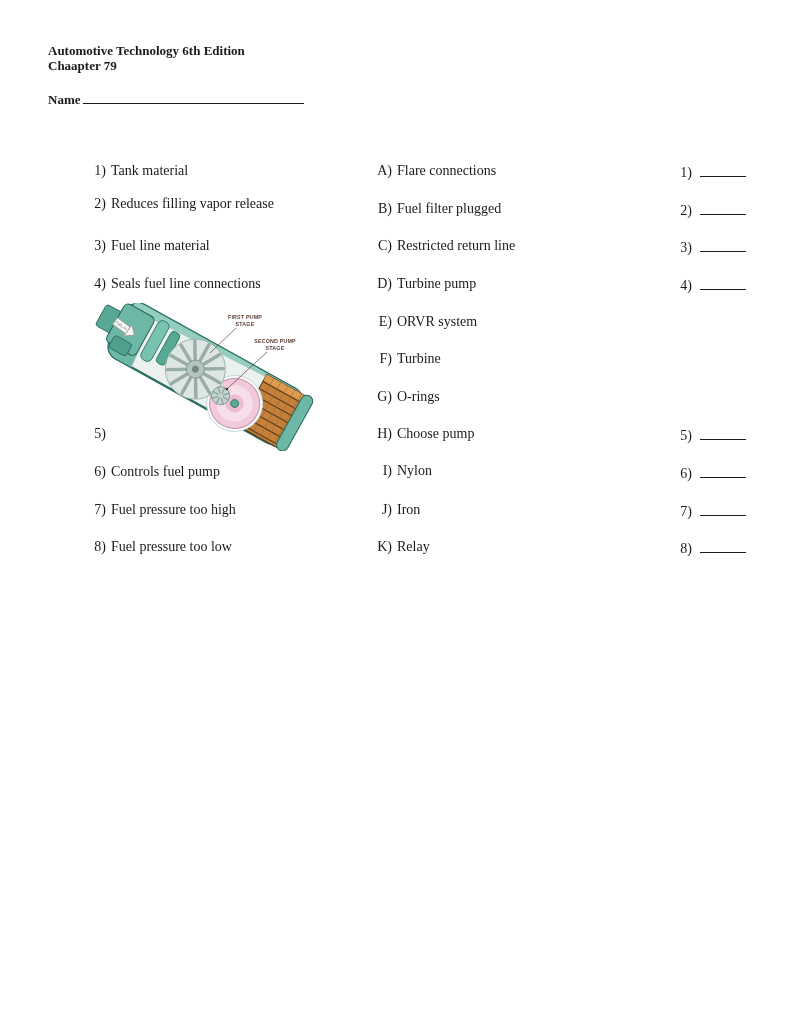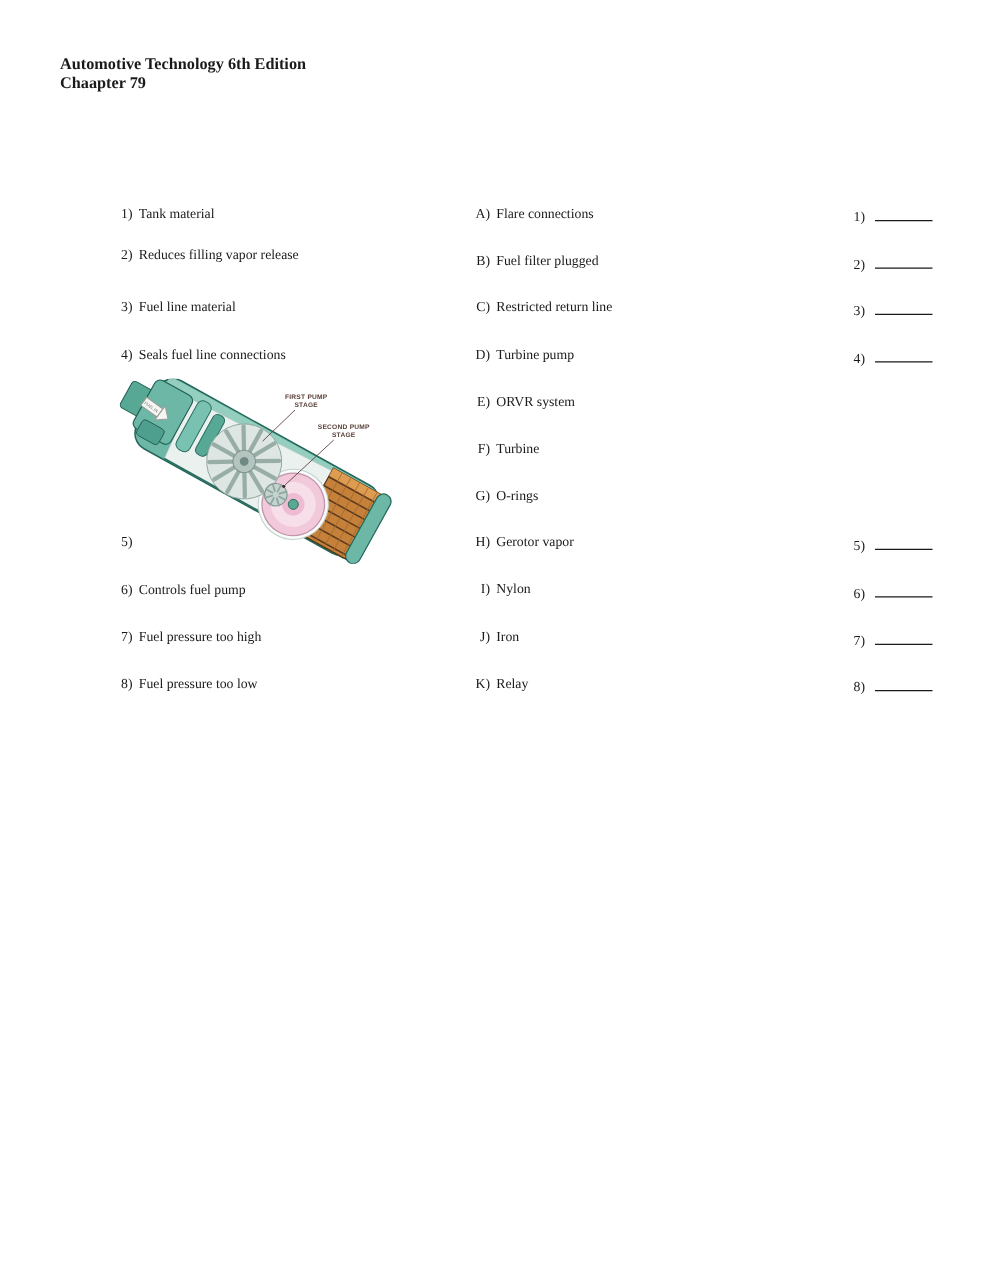--- a/index.html
+++ b/index.html
@@ -16,21 +16,21 @@
   .hdr { left: 48px; top: 44px; font-size: 13px; font-weight: 700; line-height: 14.8px; }
   .name-row { left: 48px; top: 89px; font-size: 13px; font-weight: 700; }
   .name-line {
     display: inline-block; width: 221px; height: 14px;
     border-bottom: 1.4px solid #1a1a1a; margin-left: 2px;
   }
   .instructions {
     left: 48px; top: 129px; font-size: 13.3px; font-weight: 700;
     white-space: pre-wrap; width: 700px;
   }
-  .row { position: absolute; font-size: 11px; line-height: 16px; white-space: nowrap; }
+  .row { position: absolute; font-size: 14px; line-height: 16px; white-space: nowrap; }
   .row .key { display: inline-block; text-align: right; margin-right: 5px; }
   .c1 { left: 89px; }
   .c1 .key { width: 17px; }
   .c2 { left: 372px; }
   .c2 .key { width: 20px; }
   .ans { left: 672px; }
   .ans .key { width: 20px; margin-right: 8px; }
   .blank {
     display: inline-block; width: 46px; height: 13px;
     border-bottom: 1.9px solid #1a1a1a;
@@ -49,39 +49,42 @@
 </head>
 <body>
 
 <div class="page">
 
   <div class="abs hdr">
     <div>Automotive Technology 6th Edition</div>
     <div>Chaapter 79</div>
   </div>
 
+  <div class="abs name-row">
+    <span>Name</span><span class="name-line"></span>
+  </div>
 
 
   <div class="row c1" style="top:163px"><span class="key">1)</span><span>Tank material</span></div>
   <div class="row c1" style="top:196px"><span class="key">2)</span><span>Reduces filling vapor release</span></div>
   <div class="row c1" style="top:238px"><span class="key">3)</span><span>Fuel line material</span></div>
   <div class="row c1" style="top:276px"><span class="key">4)</span><span>Seals fuel line connections</span></div>
   <div class="row c1" style="top:426px"><span class="key">5)</span><span></span></div>
   <div class="row c1" style="top:464px"><span class="key">6)</span><span>Controls fuel pump</span></div>
   <div class="row c1" style="top:502px"><span class="key">7)</span><span>Fuel pressure too high</span></div>
   <div class="row c1" style="top:539px"><span class="key">8)</span><span>Fuel pressure too low</span></div>
 
   <div class="row c2" style="top:163px"><span class="key">A)</span><span>Flare connections</span></div>
   <div class="row c2" style="top:201px"><span class="key">B)</span><span>Fuel filter plugged</span></div>
   <div class="row c2" style="top:238px"><span class="key">C)</span><span>Restricted return line</span></div>
   <div class="row c2" style="top:276px"><span class="key">D)</span><span>Turbine pump</span></div>
   <div class="row c2" style="top:314px"><span class="key">E)</span><span>ORVR system</span></div>
   <div class="row c2" style="top:351px"><span class="key">F)</span><span>Turbine</span></div>
   <div class="row c2" style="top:389px"><span class="key">G)</span><span>O-rings</span></div>
-  <div class="row c2" style="top:426px"><span class="key">H)</span><span>Gerotor vapor</span></div>
+  <div class="row c2" style="top:426px"><span class="key">H)</span><span>Choose pump</span></div>
   <div class="row c2" style="top:463px"><span class="key">I)</span><span>Nylon</span></div>
   <div class="row c2" style="top:502px"><span class="key">J)</span><span>Iron</span></div>
   <div class="row c2" style="top:539px"><span class="key">K)</span><span>Relay</span></div>
 
   <div class="row ans" style="top:163px"><span class="key">1)</span><span class="blank"></span></div>
   <div class="row ans" style="top:201px"><span class="key">2)</span><span class="blank"></span></div>
   <div class="row ans" style="top:238px"><span class="key">3)</span><span class="blank"></span></div>
   <div class="row ans" style="top:276px"><span class="key">4)</span><span class="blank"></span></div>
   <div class="row ans" style="top:426px"><span class="key">5)</span><span class="blank"></span></div>
   <div class="row ans" style="top:464px"><span class="key">6)</span><span class="blank"></span></div>

